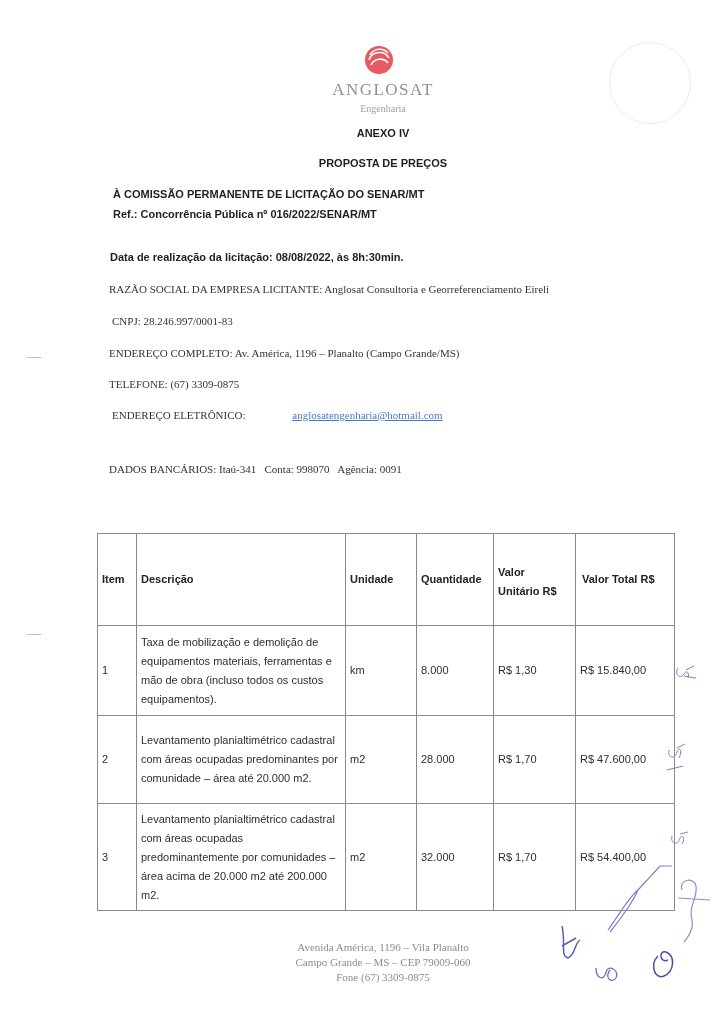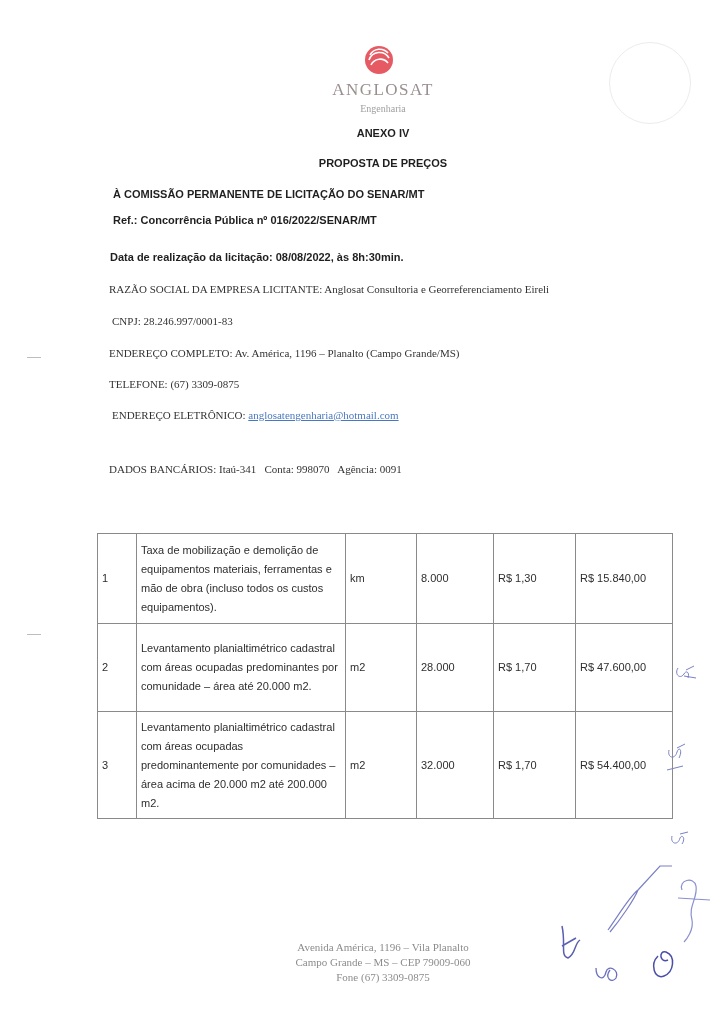--- a/index.html
+++ b/index.html
@@ -7,21 +7,21 @@
       font-family: "Liberation Sans", "DejaVu Sans", sans-serif; color: #2a2a2a; }
     .abs { position: absolute; }
     .logo-mark { left: 364px; top: 45px; width: 30px; height: 30px; }
     .logo-name { left: 0; width: 766px; top: 80px; text-align: center;
       font-family: "Liberation Serif", "DejaVu Serif", serif; font-size: 17px; letter-spacing: 1.5px; color: #9a8e8e; }
     .logo-sub { left: 0; width: 766px; top: 103px; text-align: center;
       font-family: "Liberation Serif", "DejaVu Serif", serif; font-size: 10px; color: #a0a0a0; }
     .h-center { left: 0; width: 766px; text-align: center; font-weight: bold; font-size: 11px; color: #1f1f1f; }
     .h-left { left: 113px; font-weight: bold; font-size: 11px; color: #1f1f1f; white-space: nowrap; }
     .line { font-size: 11px; color: #333; white-space: nowrap; font-family: Liberation Serif, serif; }
-    .link { color: #4a78c0; text-decoration: underline; }
+    .link { color: #4a78c0; text-decoration: underline; margin-left: 44px; }
     .stamp { left: 609px; top: 42px; width: 80px; height: 80px; border-radius: 50%;
       border: 1px solid #ececec; }
     .margin-dash { width: 14px; height: 1px; background: #bdbdbd; }
 
     table.prices { position: absolute; left: 97px; top: 533px; border-collapse: collapse;
       font-size: 11px; color: #2e2e2e; }
     table.prices td, table.prices th { border: 1px solid #8a8a8a; vertical-align: middle;
       text-align: left; font-weight: normal; padding: 0 4px; line-height: 19px; }
     table.prices th { font-weight: bold; color: #222; vertical-align: middle; }
     .c-item { width: 30px; }
@@ -49,37 +49,48 @@
   <path d="M7 20 A10 10 0 0 1 24 18" stroke="#fff" stroke-width="1.6" fill="none"></path>
 </svg>
 <div class="abs logo-name">ANGLOSAT</div>
 <div class="abs logo-sub">Engenharia</div>
 
 <div class="abs stamp"></div>
 
 <div class="abs h-center" style="top:127px;">ANEXO IV</div>
 <div class="abs h-center" style="top:157px;">PROPOSTA DE PREÇOS</div>
 <div class="abs h-left" style="top:188px;">À COMISSÃO PERMANENTE DE LICITAÇÃO DO SENAR/MT</div>
-<div class="abs h-left" style="top:214px;">Ref.: Concorrência Pública nº 016/2022/SENAR/MT</div>
+<div class="abs h-left" style="top:208px;">Ref.: Concorrência Pública nº 016/2022/SENAR/MT</div>
 <div class="abs h-left" style="top:251px; left:110px;">Data de realização da licitação: 08/08/2022, às 8h:30min.</div>
 
 <div class="abs line" style="left:109px; top:283px;">RAZÃO SOCIAL DA EMPRESA LICITANTE: Anglosat Consultoria e Georreferenciamento Eireli</div>
 <div class="abs line" style="left:112px; top:315px;">CNPJ: 28.246.997/0001-83</div>
 <div class="abs line" style="left:109px; top:347px;">ENDEREÇO COMPLETO: Av. América, 1196 – Planalto (Campo Grande/MS)</div>
 <div class="abs line" style="left:109px; top:378px;">TELEFONE: (67) 3309-0875</div>
 <div class="abs line" style="left:112px; top:409px;">
   <span>ENDEREÇO ELETRÔNICO: </span><span class="link">anglosatengenharia@hotmail.com</span>
 </div>
 <div class="abs line" style="left:109px; top:463px; white-space: pre;">DADOS BANCÁRIOS: Itaú-341   Conta: 998070   Agência: 0091</div>
 
 <div class="abs margin-dash" style="left:27px; top:357px;"></div>
 <div class="abs margin-dash" style="left:27px; top:634px;"></div>
 
 <table class="prices">
   <tbody>
+      <tr class="hdr">
+    <th class="c-item">Item</th>
+    <th class="c-desc">Descrição</th>
+    <th class="c-unid">Unidade</th>
+    <th class="c-qtd">Quantidade</th>
+    <th class="c-vu" style="vertical-align: top; padding-top: 29px;">
+      <div>Valor</div>
+      <div>Unitário R$</div>
+    </th>
+    <th class="c-vt" style="padding-left:6px;">Valor Total R$</th>
+  </tr>
   <tr class="r1">
     <td class="c-item">1</td>
     <td class="c-desc">Taxa de mobilização e demolição de equipamentos materiais, ferramentas e mão de obra (incluso todos os custos equipamentos).</td>
     <td class="c-unid">km</td>
     <td class="c-qtd">8.000</td>
     <td class="c-vu">R$ 1,30</td>
     <td class="c-vt">R$ 15.840,00</td>
   </tr>
   <tr class="r2">
     <td class="c-item">2</td>

